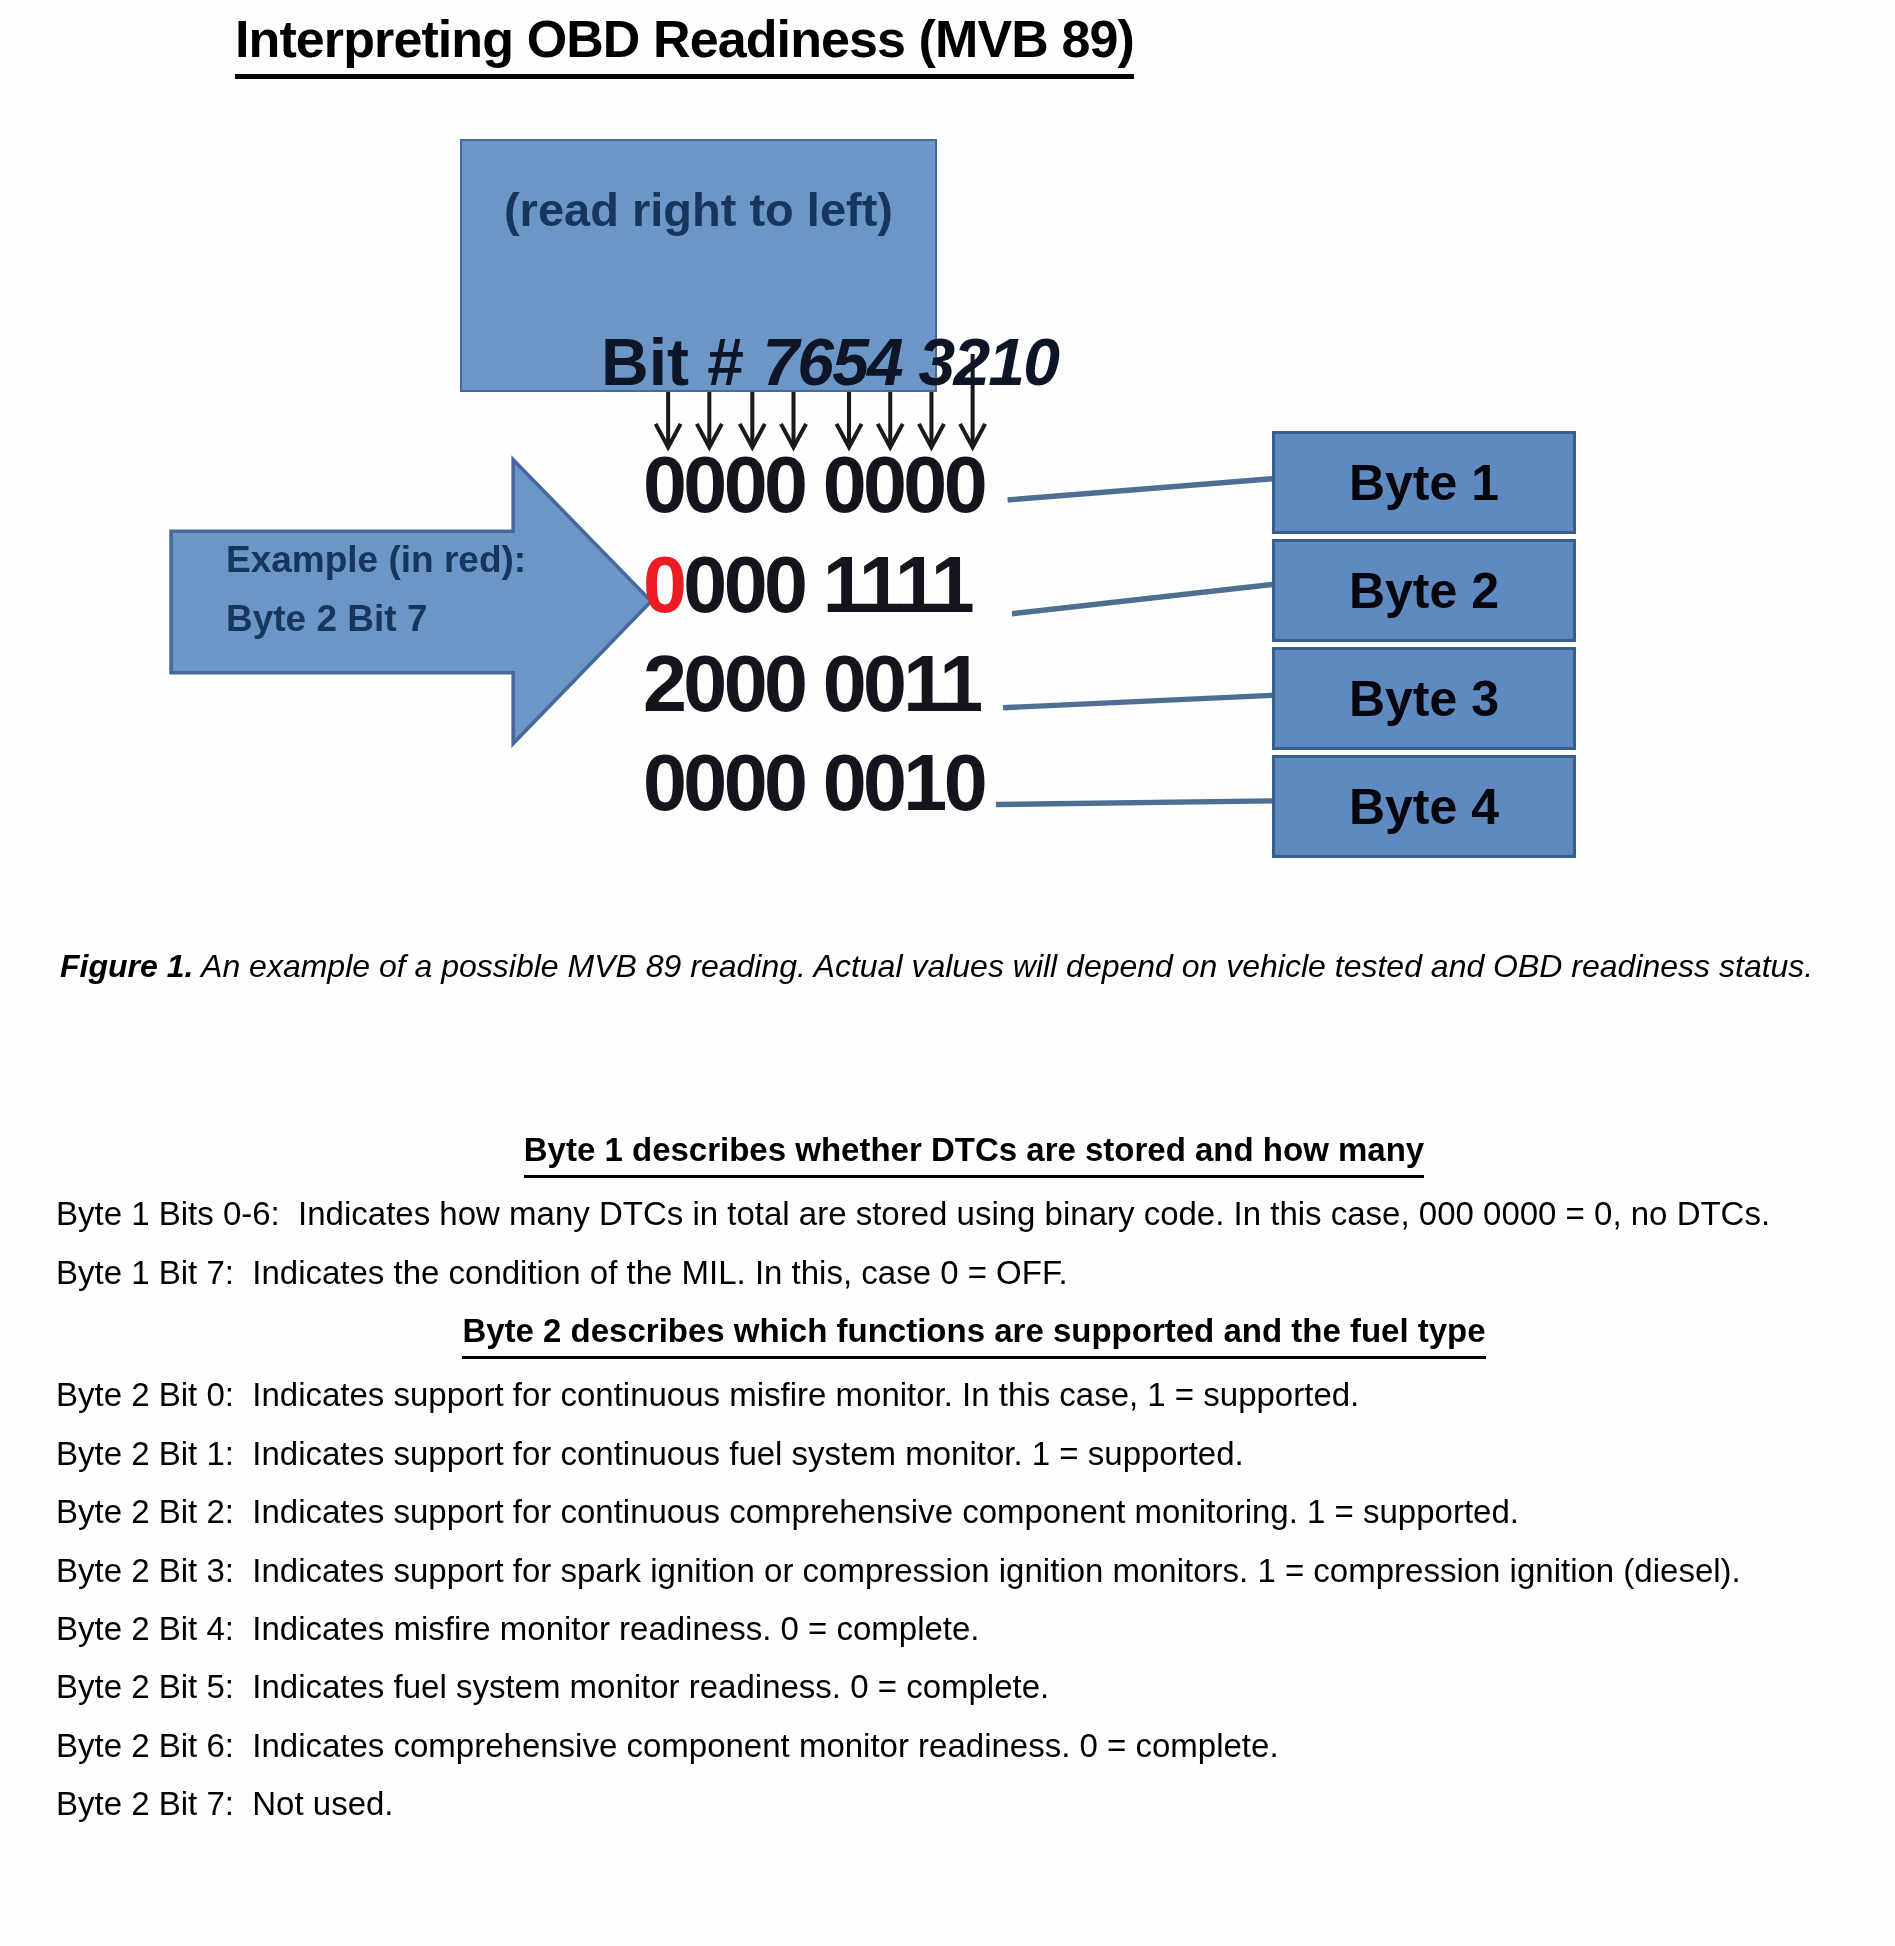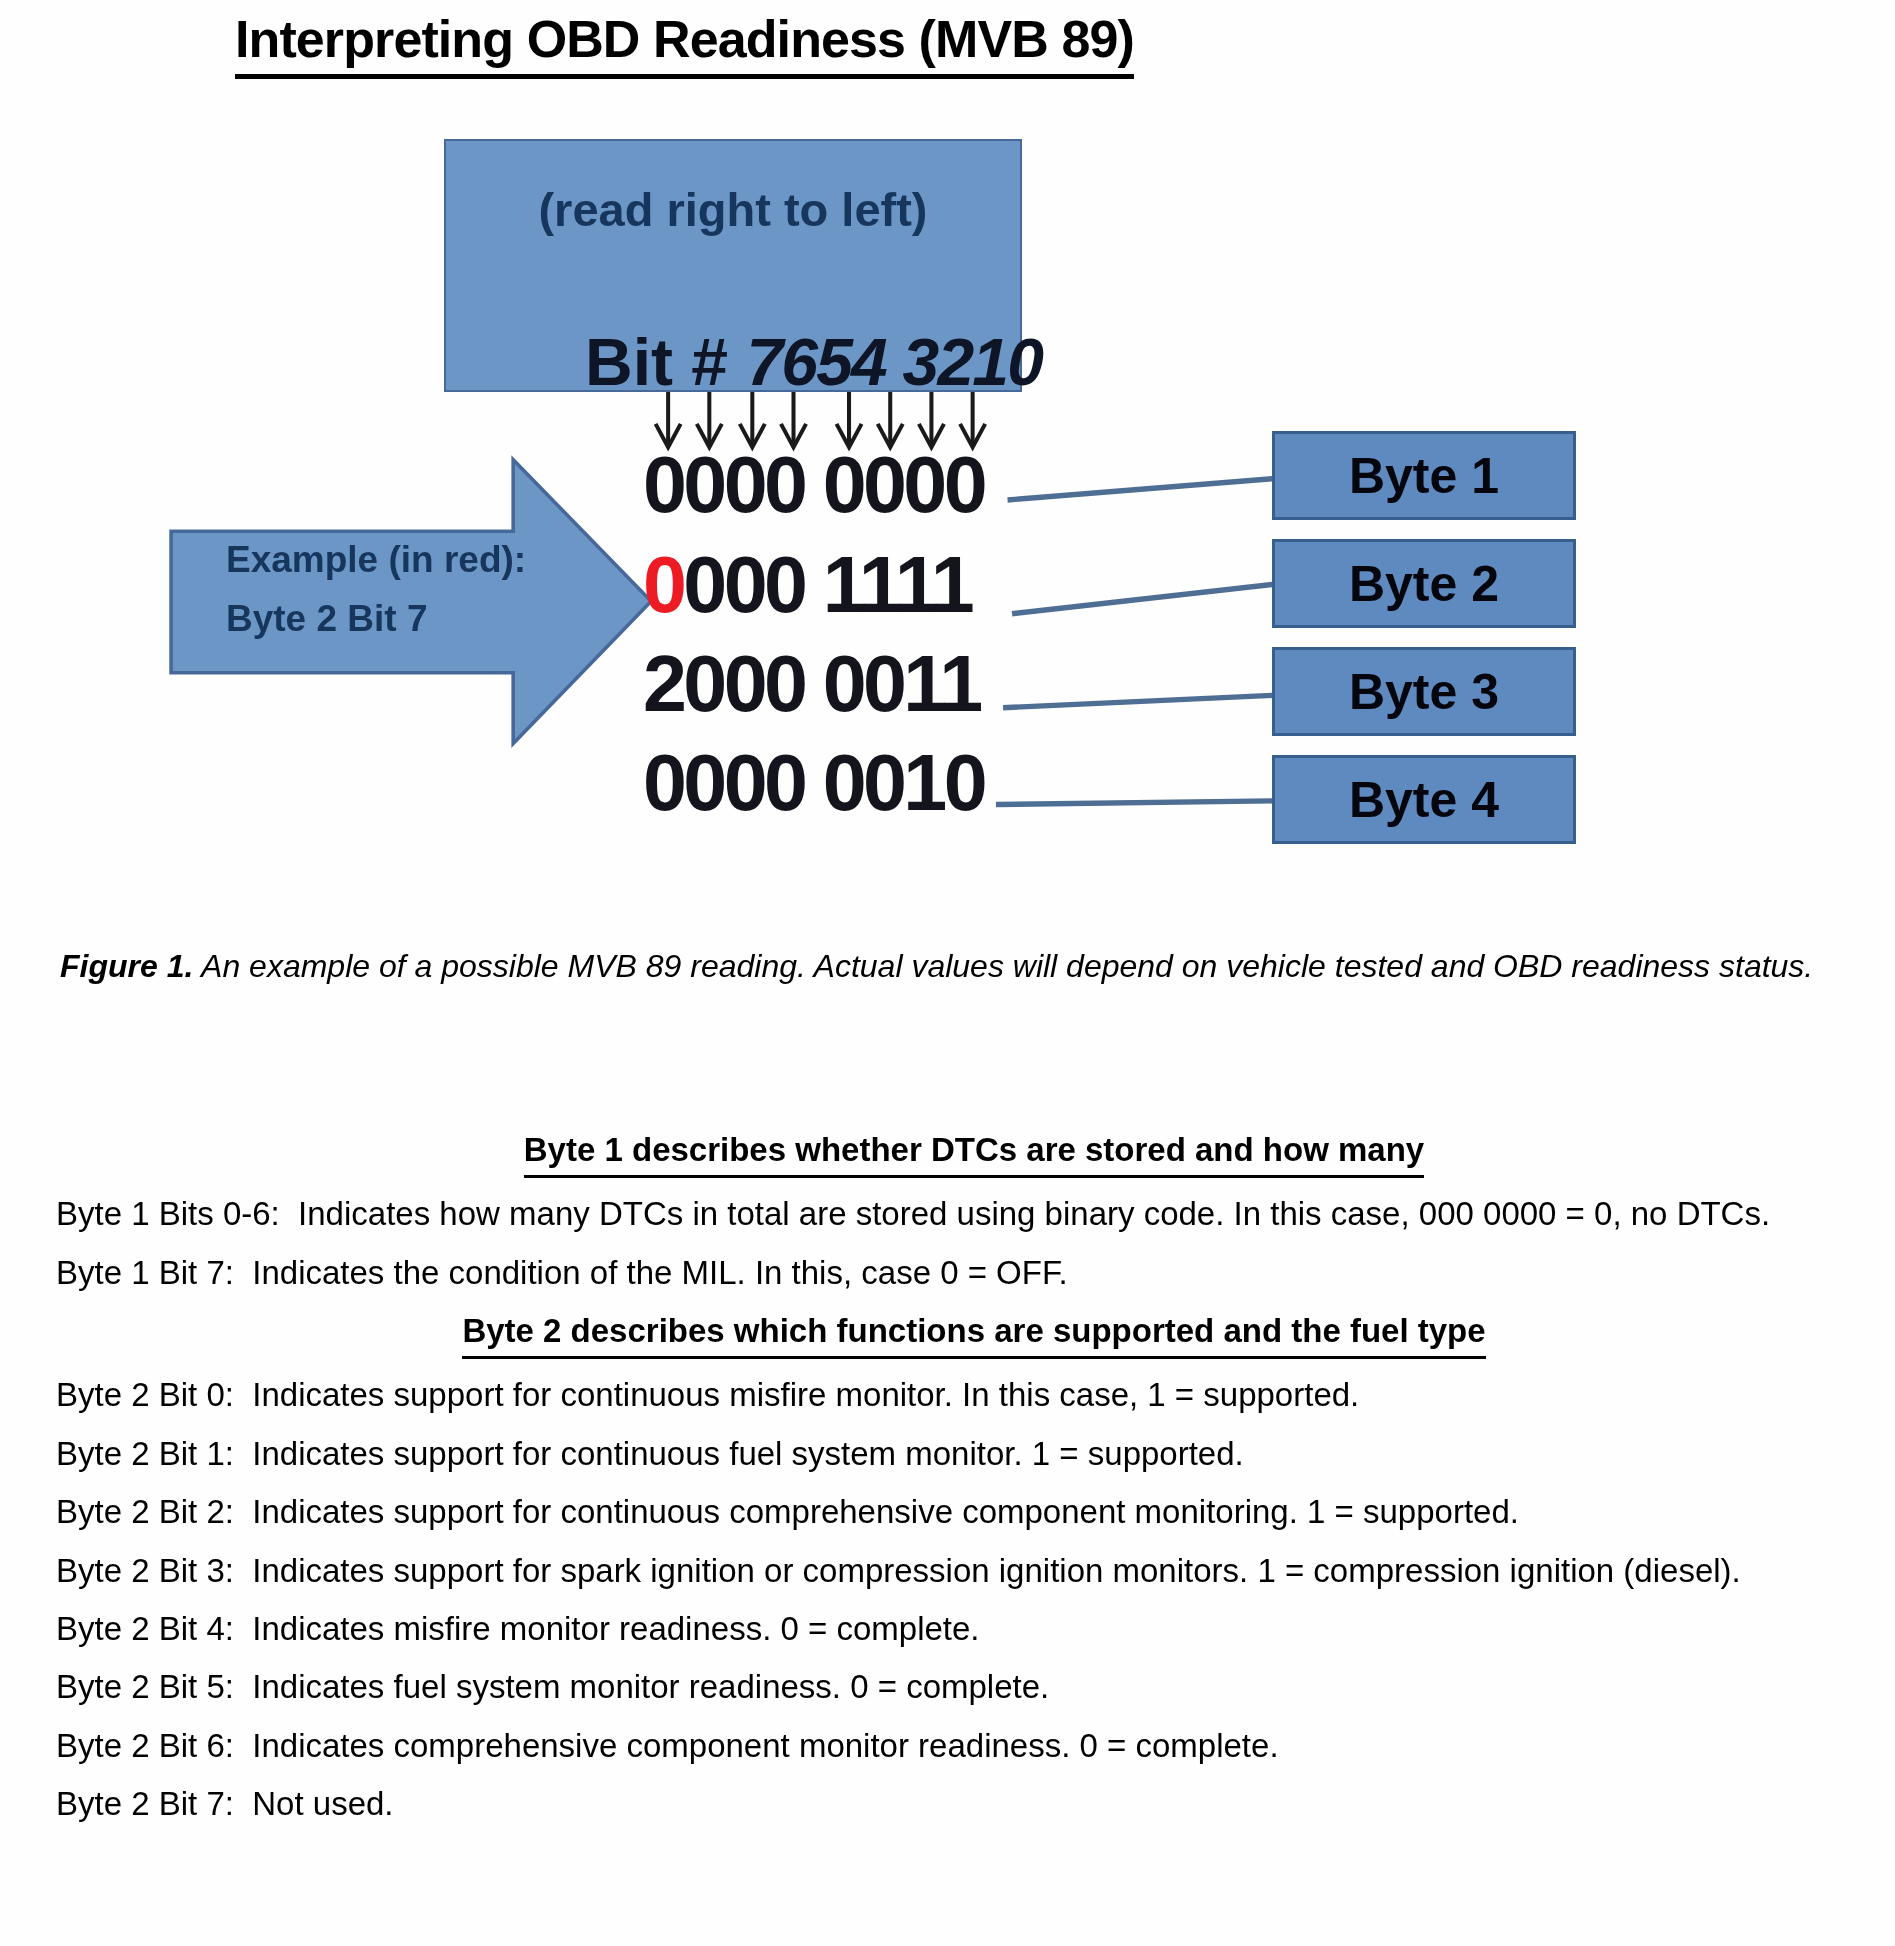--- a/index.html
+++ b/index.html
@@ -9,40 +9,40 @@
   }
   
   .title{
     position:absolute; left:235px; top:9px; margin:0;
     font-size:52px; font-weight:700; letter-spacing:-0.9px;
     border-bottom:5.4px solid #000; padding-bottom:5px; display:inline-block;
   }
   
   .diagram-svg{position:absolute; left:0; top:0; pointer-events:none;}
   .bit-box{
-    position:absolute; left:444px; top:139px; width:578px; height:253px;
+    position:absolute; left:460px; top:139px; width:477px; height:253px;
     background:var(--box-fill); border:2.7px solid var(--box-border); box-sizing:border-box;
   }
   .bit-box-note{
     margin-top:41px; text-align:center; font-size:47px; font-weight:700;
     color:var(--navy);
   }
   .bit-box-line{
     margin-top:10.7px; padding-left:29px; font-size:66px; font-weight:700;
     color:#0d1526; white-space:pre;
   }
   .bit-box-line .nums{font-style:italic; letter-spacing:-1.8px;}
   .binary-row{
     position:absolute; left:643px; font-size:79px; font-weight:700;
     letter-spacing:-3.6px; line-height:81px; color:#14141c; white-space:pre;
   }
   .row-0{top:444px;} .row-1{top:544px;} .row-2{top:643px;} .row-3{top:742px;}
   .binary-row .red{color:var(--red-bit);}
   .byte-box{
-    position:absolute; left:1272px; width:304px; height:89px; box-sizing:border-box;
+    position:absolute; left:1272px; width:304px; height:103px; box-sizing:border-box;
     background:var(--byte-fill); border:3.6px solid var(--byte-border);
     display:flex; align-items:center; justify-content:center;
     font-size:50px; font-weight:700; color:#06060e;
   }
   .byte-0{top:431px;} .byte-1{top:539px;} .byte-2{top:647px;} .byte-3{top:755px;}
   .example-arrow-shape{fill:var(--box-fill); stroke:var(--box-border); stroke-width:4;}
   .conn{stroke:var(--connector); stroke-width:6;}
   .bitline{stroke:#1a1a1a; stroke-width:4.5;}
   .bithead{stroke:#1a1a1a; stroke-width:4.5; fill:none;}
   .example-text{

